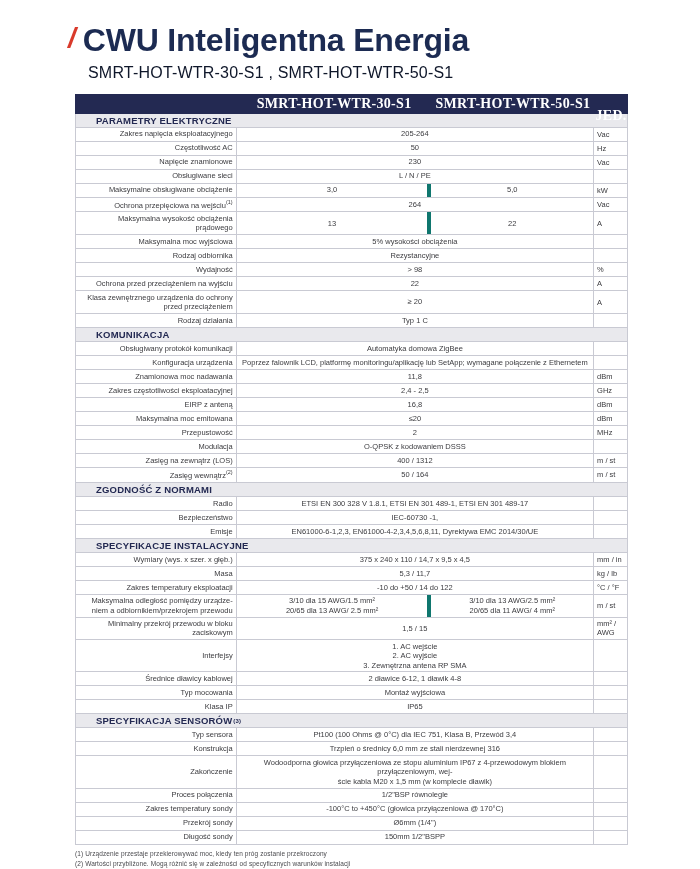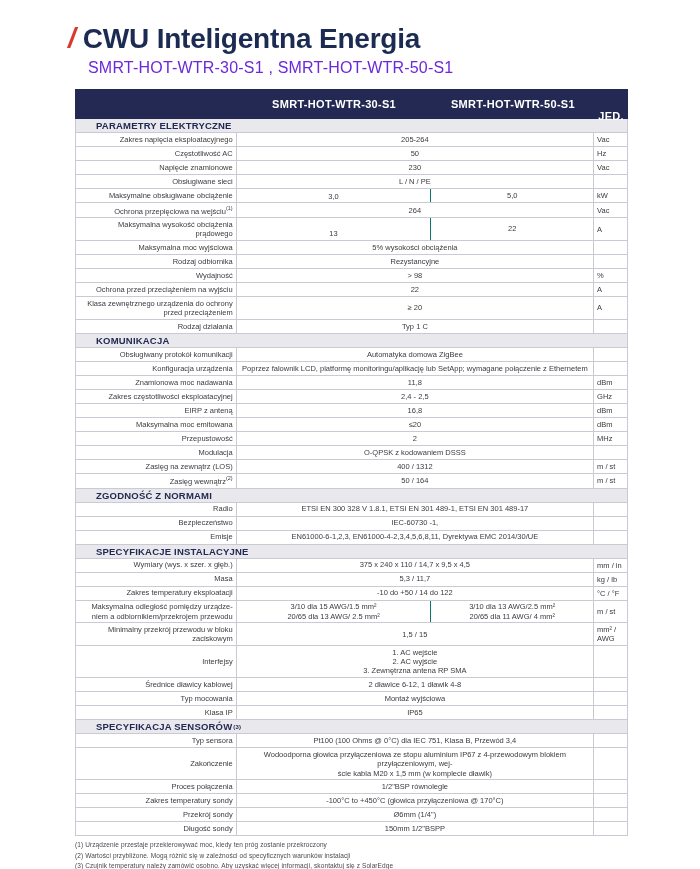--- a/index.html
+++ b/index.html
@@ -3,44 +3,44 @@
 <meta charset="utf-8">
 <style>
   * { margin:0; padding:0; box-sizing:border-box; }
   html,body { width:700px; height:869px; background:#ffffff; overflow:hidden;
               font-family:"Liberation Sans", sans-serif; }
   .page { position:relative; width:700px; height:869px; padding:24px 72px 0 75px; }
 
   
   .title-row { display:flex; align-items:flex-start; margin-left:-7px; }
   .slash { color:#d93a2b; font-weight:bold; font-style:italic; font-size:28px; line-height:1; margin-right:7px; }
-  h1 { color:#1c2b52; font-size:28px; line-height:1.05; font-weight:bold; letter-spacing:-0.2px; }
-  h2 { color:#6d28d9; font-size:16px; font-weight:normal; margin:6px 0 8px 13px; letter-spacing:0.2px; }
+  h1 { color:#1c2b52; font-size:32px; line-height:1.05; font-weight:bold; letter-spacing:-0.2px; }
+  h2 { color:#0f172a; font-size:16px; font-weight:normal; margin:6px 0 8px 13px; letter-spacing:0.2px; }
 
   
   .spec-table { margin-top:12px; width:553px; border-left:1px solid #c9cad3; border-right:1px solid #c9cad3; }
-  .thead { display:flex; background:#232952; color:#ffffff; height:30px; align-items:center;
-           font-size:11px; font-weight:bold; letter-spacing:0.3px; margin:0 -1px; }
+  .thead { display:flex; background:#232952; color:#ffffff; height:20px; align-items:center;
+           font-size:14px; font-weight:bold; letter-spacing:0.3px; margin:0 -1px;font-family:Liberation Serif, serif; }
   .thead .c-label { width:162px; }
   .thead .c-v30 { width:196px; text-align:center; }
   .thead .c-v50 { width:163px; text-align:center; }
   .thead .c-unit { width:34px; text-align:center;margin-top:24px; }
 
   .section-bar { height:14px; background:#e9e9ed; color:#232952; font-weight:bold; font-size:9.5px;
                  display:flex; align-items:center; padding-left:20px; letter-spacing:0.2px;
                  border-bottom:1px solid #c9cad3; }
   .section-bar sup { font-size:6px; margin-left:1px; }
 
   .spec-row { display:flex; border-bottom:1px solid #c9cad3; min-height:14px; align-items:stretch;
               font-size:7.5px; color:#3b3b3f; line-height:1.25; }
   .cell { padding:1.5px 3px; display:flex; flex-direction:column; justify-content:center; }
   .label-cell { width:161px; border-right:1px solid #c9cad3; text-align:right; }
   .label-cell sup { font-size:5.5px; }
   .value-span { width:358px; border-right:1px solid #c9cad3; text-align:center; }
-  .value-half30 { width:195px; border-right:1px solid #0f766e; text-align:center;justify-content:flex-end; }
+  .value-half30 { width:195px; border-right:4px solid #0f766e; text-align:center; }
   .value-half50 { width:163px; border-right:1px solid #c9cad3; text-align:center; }
   .unit-cell { width:33px; text-align:left; line-height:1.2; }
 
   
   .footnotes { margin-top:4px; font-size:6.5px; color:#4a4a4e; line-height:1.6; letter-spacing:0.1px; }
 </style>
 </head>
 <body>
 
 <div class="page">
@@ -409,20 +409,29 @@
           <div class="cell label-cell">
             <div>Typ sensora</div>
           </div>
           <div class="cell value-span">
             <div>Pt100 (100 Ohms @ 0°C) dla IEC 751, Klasa B, Przewód 3,4</div>
           </div>
           <div class="cell unit-cell"></div>
         </div>
         <div class="spec-row">
           <div class="cell label-cell">
+            <div>Konstrukcja</div>
+          </div>
+          <div class="cell value-span">
+            <div>Trzpień o średnicy 6,0 mm ze stali nierdzewnej 316</div>
+          </div>
+          <div class="cell unit-cell"></div>
+        </div>
+        <div class="spec-row">
+          <div class="cell label-cell">
             <div>Zakończenie</div>
           </div>
           <div class="cell value-span">
             <div>Wodoodporna głowica przyłączeniowa ze stopu aluminium IP67 z 4-przewodowym blokiem przyłączeniowym, wej-</div>
             <div>ście kabla M20 x 1,5 mm (w komplecie dławik)</div>
           </div>
           <div class="cell unit-cell"></div>
         </div>
         <div class="spec-row">
           <div class="cell label-cell">

